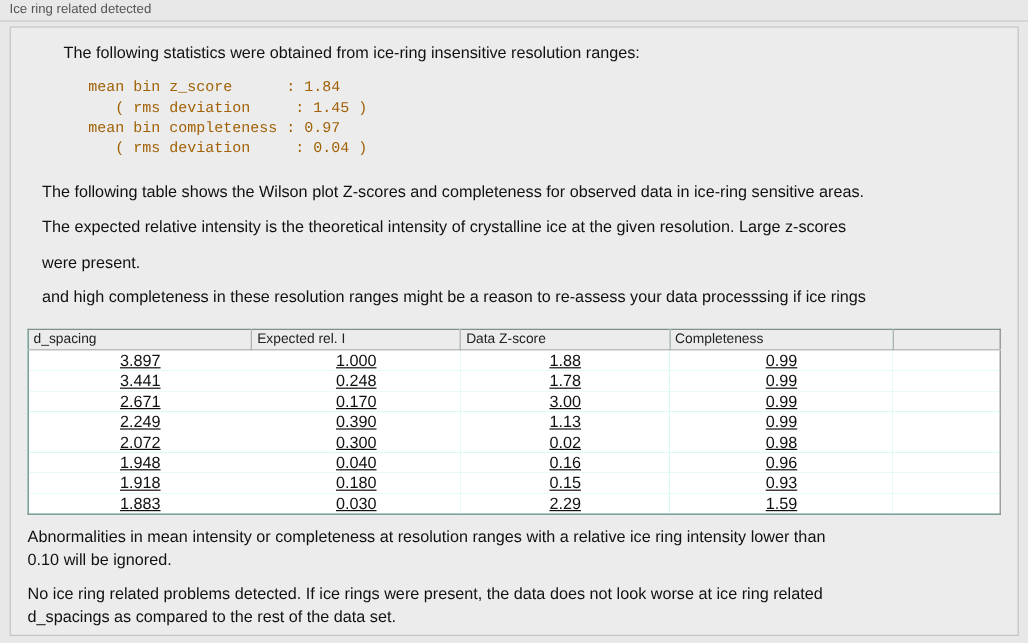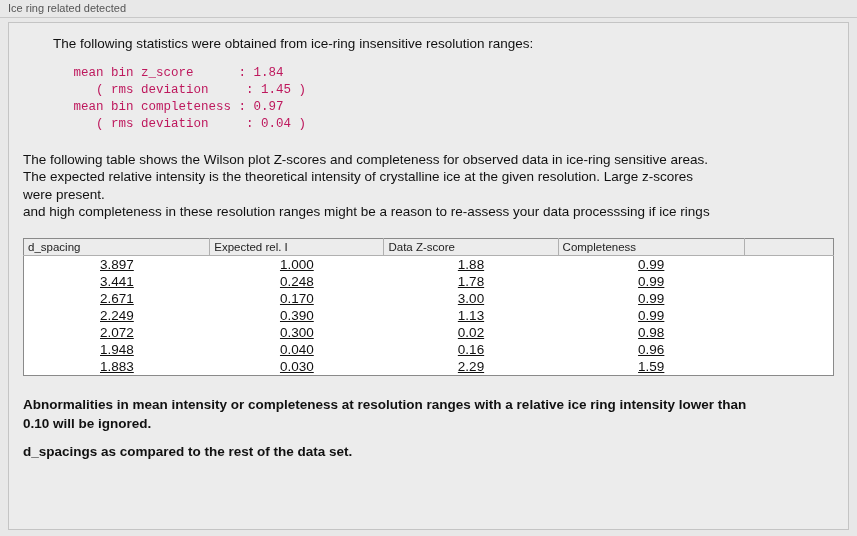--- a/index.html
+++ b/index.html
@@ -55,30 +55,30 @@
     margin: 0 0 4px 0;
   }
   .intro {
     margin-bottom: 12px;
     margin-left: 30px;
   }
   .stats {
     font-family: "Liberation Mono", monospace;
     font-size: 12.5px;
     line-height: 17px;
-    color: #be185d;
+    color: #a16207;
     margin: 0 0 18px 0;
     padding-left: 28px;
     white-space: pre;
   }
   .desc {
     margin-bottom: 12px;
   }
   .desc .para {
-    margin: 0;
+    margin: 12px;
   }
   table.data-table {
     width: 100%;
     border-collapse: collapse;
     background: #5eead4;
     border: 1px solid #8a8a8a;
     table-layout: fixed;
     margin-top: 17px;
   }
   table.data-table th {
@@ -97,22 +97,21 @@
   table.data-table td {
     font-size: 13.5px;
     text-align: center;
     padding: 1px 4px;
     color: #111111;
     background: #ffffff;
     border: none;
     text-decoration: underline;
   }
   .footnotes {
-    margin-top: 20px;
-    font-weight: bold;
+    margin-top: 10px;
   }
   .footnotes .para {
     margin-bottom: 2px;
   }
   .footnote-block {
     margin-bottom: 10px;
   }
 </style>
 </head>
 <body>
@@ -193,33 +192,41 @@
           <td></td>
         </tr>
         <tr>
           <td>1.948</td>
           <td>0.040</td>
           <td>0.16</td>
           <td>0.96</td>
           <td></td>
         </tr>
         <tr>
+          <td>1.918</td>
+          <td>0.180</td>
+          <td>0.15</td>
+          <td>0.93</td>
+          <td></td>
+        </tr>
+        <tr>
           <td>1.883</td>
           <td>0.030</td>
           <td>2.29</td>
           <td>1.59</td>
           <td></td>
         </tr>
       </tbody>
     </table>
 
     <div class="footnotes">
       <div class="footnote-block">
         <p class="para">Abnormalities in mean intensity or completeness at resolution ranges with a relative ice ring intensity lower than</p>
         <p class="para">0.10 will be ignored.</p>
       </div>
       <div class="footnote-block">
+        <p class="para">No ice ring related problems detected. If ice rings were present, the data does not look worse at ice ring related</p>
         <p class="para">d_spacings as compared to the rest of the data set.</p>
       </div>
     </div>
 
   </div>
 </div>
 
 </body></html>

